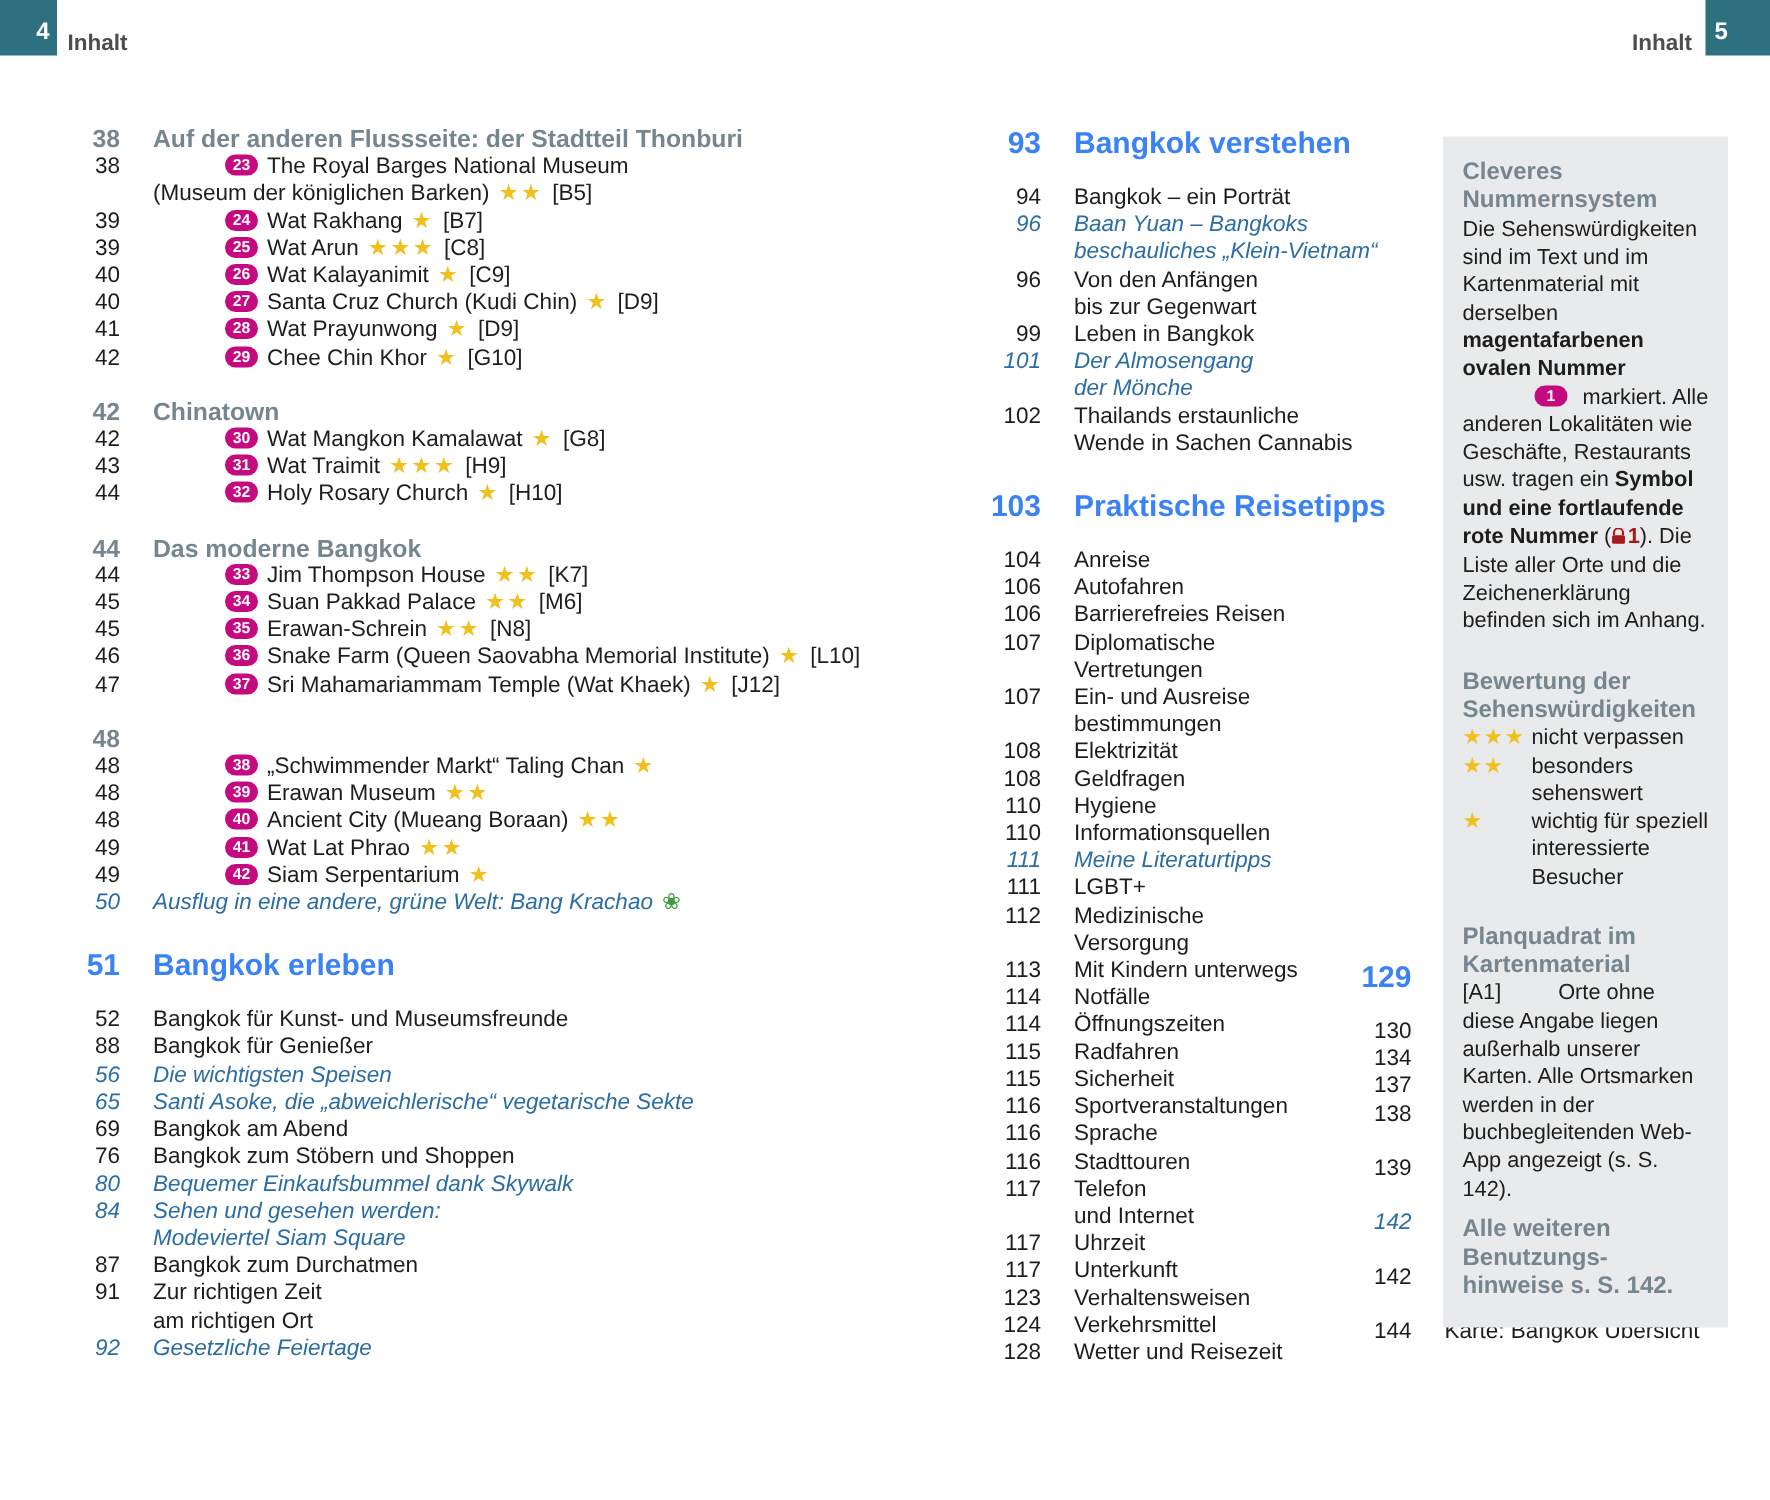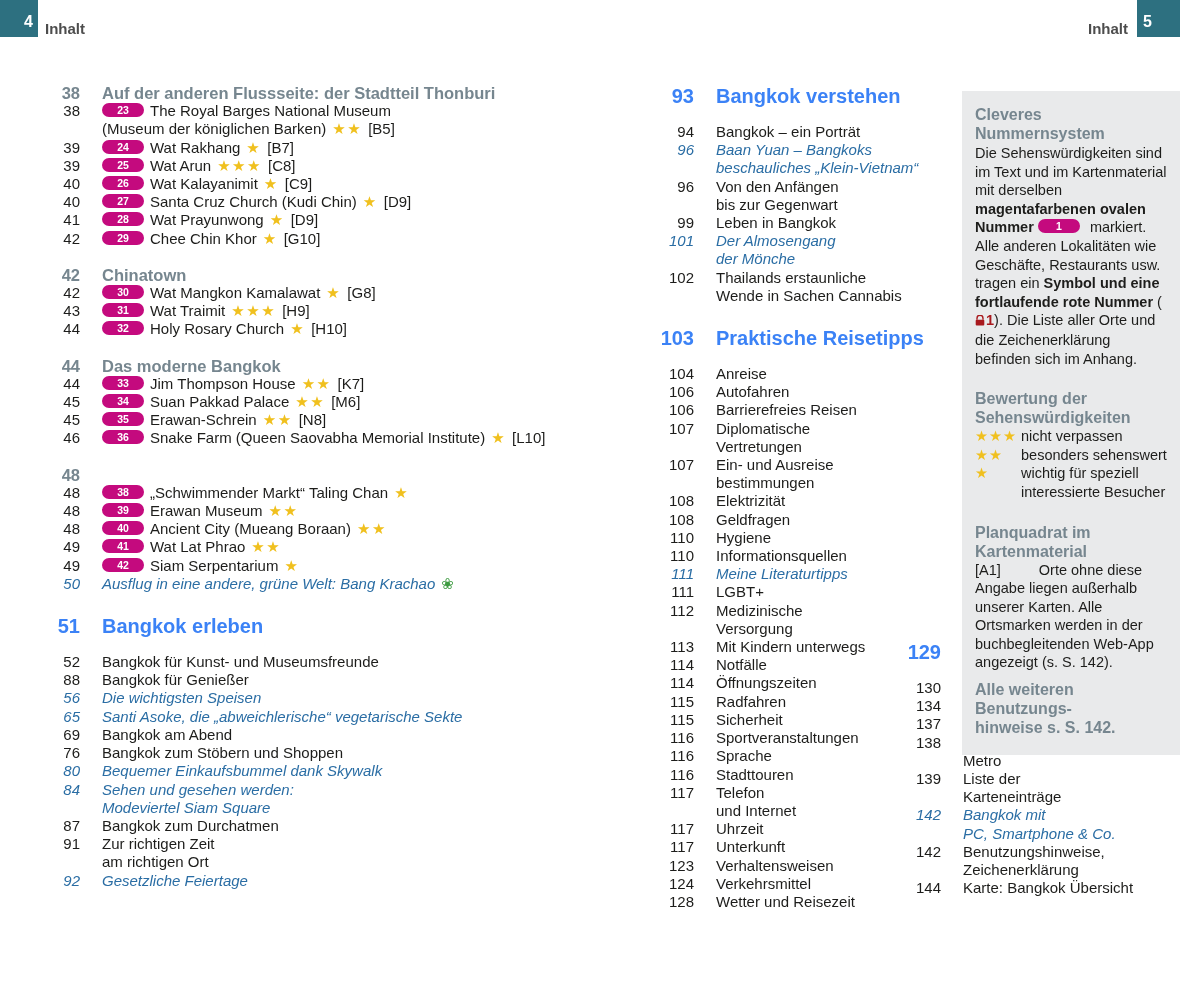--- a/index.html
+++ b/index.html
@@ -34,29 +34,30 @@
   .row .txt{margin-left:22px;}
   .col .row:first-child{margin-top:0;}
   .row.section{margin-top:18px;}
   .row.section,.row.section .num{font-weight:bold;color:#76868f;font-size:16.5px;}
   .row.chapter{margin-top:21px;margin-bottom:15px;line-height:24px;}
   .row.chapter,.row.chapter .num{font-weight:bold;color:#3b82f6;font-size:20px;}
   .row.blue,.row.blue .num{color:#2a6da4;font-style:italic;}
   .badge{
     display:inline-block;background:#c40a7e;color:#fff;font-weight:bold;
     font-style:normal;font-size:10.5px;line-height:14px;min-width:12px;
-    padding:0 15px;border-radius:9px;text-align:center;vertical-align:2px;
+    padding:0 5px;border-radius:9px;text-align:center;vertical-align:2px;
     margin-right:6px;
+    margin-left:48px;
   }
   .stars{color:#f0c01e;letter-spacing:1.5px;margin-left:6px;font-style:normal;}
   .grid{margin-left:6px;}
   .flower{color:#3f9c42;font-style:normal;margin-left:6px;}
   
   #info-box{
-    position:absolute;left:962px;top:91px;width:218px;box-sizing:border-box;
+    position:absolute;left:962px;top:91px;width:190px;box-sizing:border-box;
     background:#e9eaeb;padding:14px 13px 18px 13px;
     font-size:14.5px;line-height:18.6px;color:#1d1d1b;
   }
   .box-h{font-weight:bold;font-size:16px;line-height:19px;color:#76868f;}
   .box-section{margin-top:21px;}
   #nums-para{margin-top:1px;}
   .seg-b{font-weight:bold;}
   .seg-red{color:#a8191d;font-weight:bold;}
   .lock{display:inline-block;vertical-align:-1px;margin-right:1px;}
   .lg-row{display:flex;}
@@ -142,20 +143,24 @@
       <span class="num">45</span>
       <span class="txt"><span class="badge">34</span><span>Suan Pakkad Palace</span><span class="stars">★★</span><span class="grid">[M6]</span></span>
     </div>
     <div class="row plain">
       <span class="num">45</span>
       <span class="txt"><span class="badge">35</span><span>Erawan-Schrein</span><span class="stars">★★</span><span class="grid">[N8]</span></span>
     </div>
     <div class="row plain">
       <span class="num">46</span>
       <span class="txt"><span class="badge">36</span><span>Snake Farm (Queen Saovabha Memorial Institute)</span><span class="stars">★</span><span class="grid">[L10]</span></span>
+    </div>
+    <div class="row plain">
+      <span class="num">47</span>
+      <span class="txt"><span class="badge">37</span><span>Sri Mahamariammam Temple (Wat Khaek)</span><span class="stars">★</span><span class="grid">[J12]</span></span>
     </div>
     <div class="row section">
       <span class="num">48</span>
     </div>
     <div class="row plain">
       <span class="num">48</span>
       <span class="txt"><span class="badge">38</span><span>„Schwimmender Markt“ Taling Chan</span><span class="stars">★</span></span>
     </div>
     <div class="row plain">
       <span class="num">48</span>

